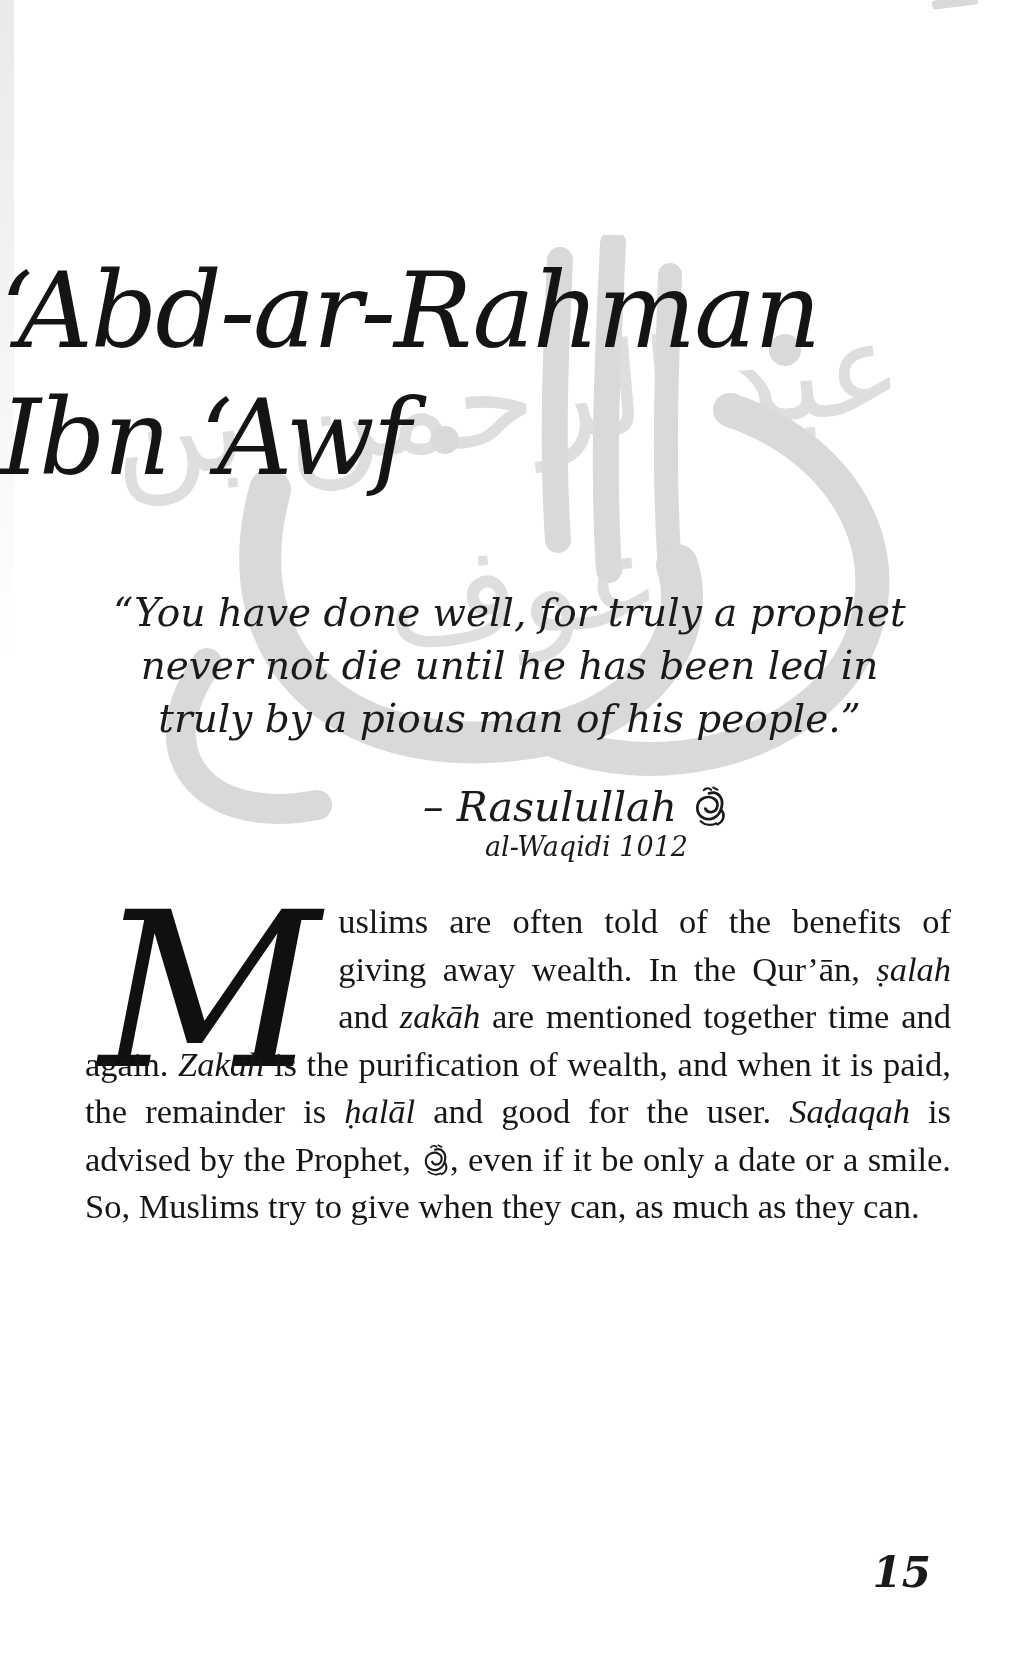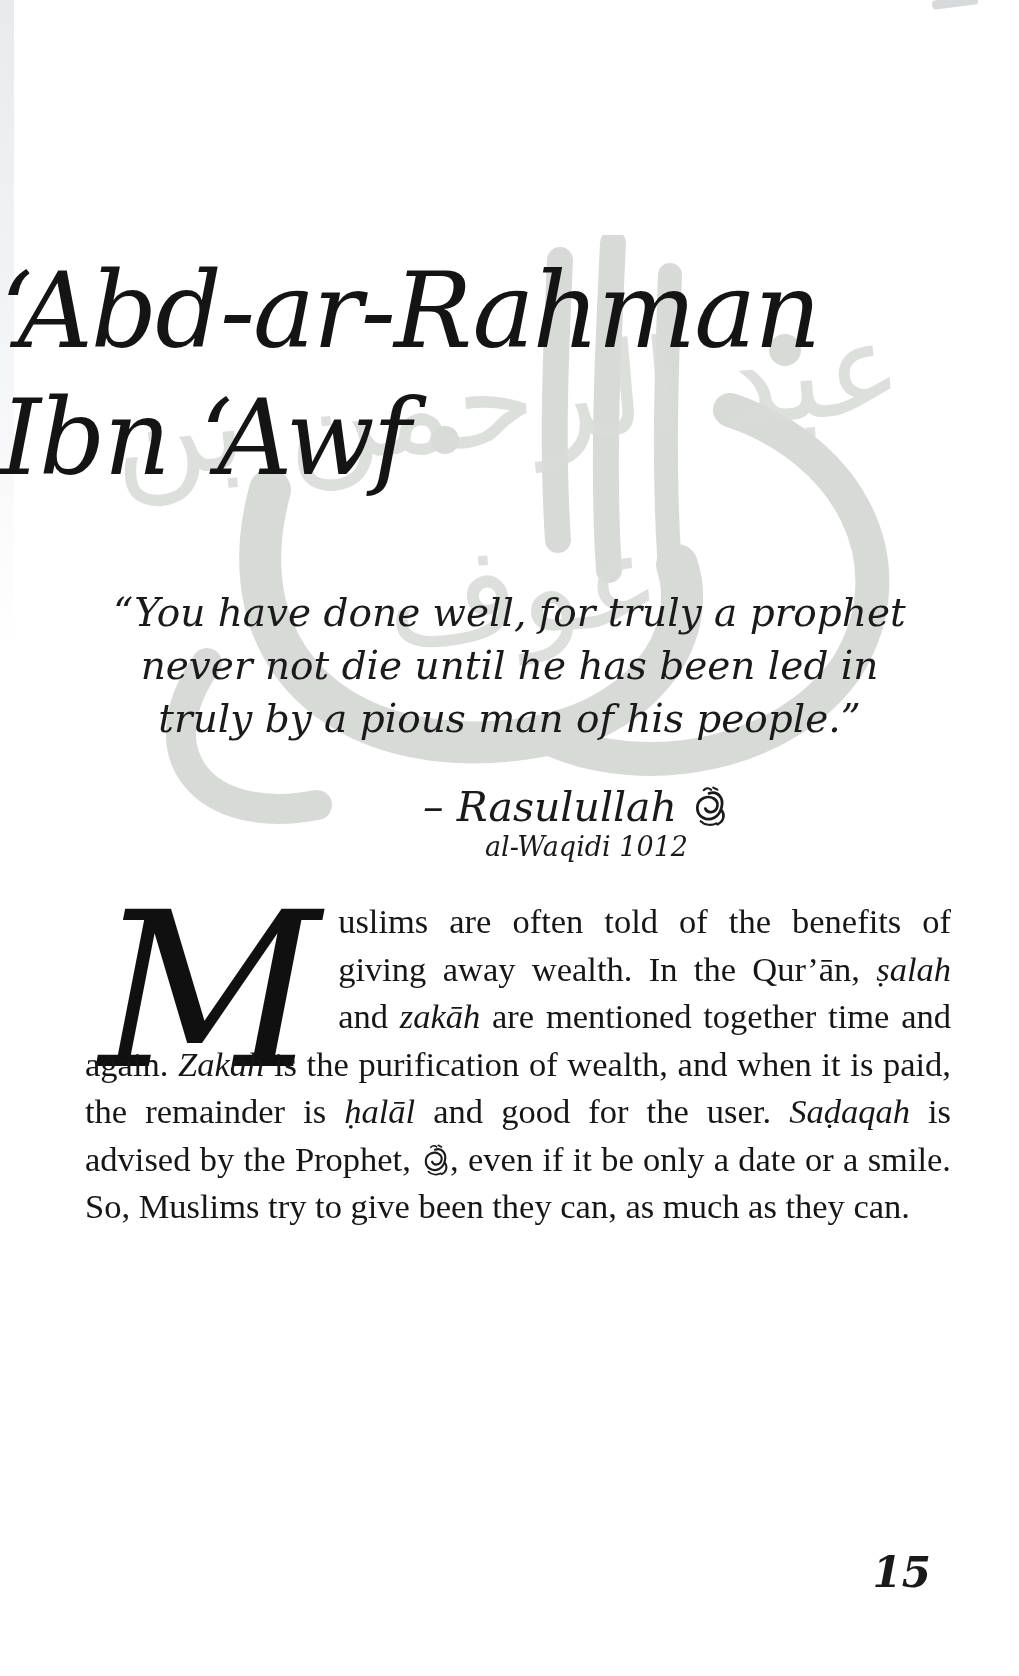--- a/index.html
+++ b/index.html
@@ -150,18 +150,18 @@
 
   <div class="bodytext">
     <p><span class="dropcap">M</span><span><span>uslims are often told of the benefits of giving away wealth. In the Qur’ān, </span><i>ṣalah</i><span> and </span><i>zakāh</i><span> are mentioned together time and again. </span><i>Zakāh</i><span> is the purification of wealth, and when it is paid, the remainder is </span><i>ḥalāl</i><span> and good for the user. </span><i>Saḍaqah</i><span> is advised by the Prophet, </span><span class="pbuh pbuh-sm">
   <svg viewBox="0 0 36 40" fill="none" xmlns="http://www.w3.org/2000/svg">
     <path d="M18,7 C27,4 32,12 30,20 C28,30 19,34 12,30 C5,26 5,15 13,11.5 C20,8.5 27,13 26,19 C25,25.5 17,27 14.5,21.5" stroke="#1b1b1b" stroke-width="2.6" stroke-linecap="round"></path>
     <path d="M13,4 C15,1.8 18,1.8 20,3.6" stroke="#1b1b1b" stroke-width="2" stroke-linecap="round"></path>
     <path d="M22,1.5 L26,3.5" stroke="#1b1b1b" stroke-width="2" stroke-linecap="round"></path>
     <path d="M30,23 C33.5,27.5 32,34 26,36.5" stroke="#1b1b1b" stroke-width="2.4" stroke-linecap="round"></path>
     <path d="M10,33.5 C14,37.5 21,38 25,35.5" stroke="#1b1b1b" stroke-width="2" stroke-linecap="round"></path>
   </svg>
-</span><span>, even if it be only a date or a smile. So, Muslims try to give been they can, as much as they can.</span></span></p>
+</span><span>, even if it be only a date or a smile. So, Muslims try to give when they can, as much as they can.</span></span></p>
   </div>
 
   <div class="pagenum">15</div>
 
 </div>
 
 </body></html>

